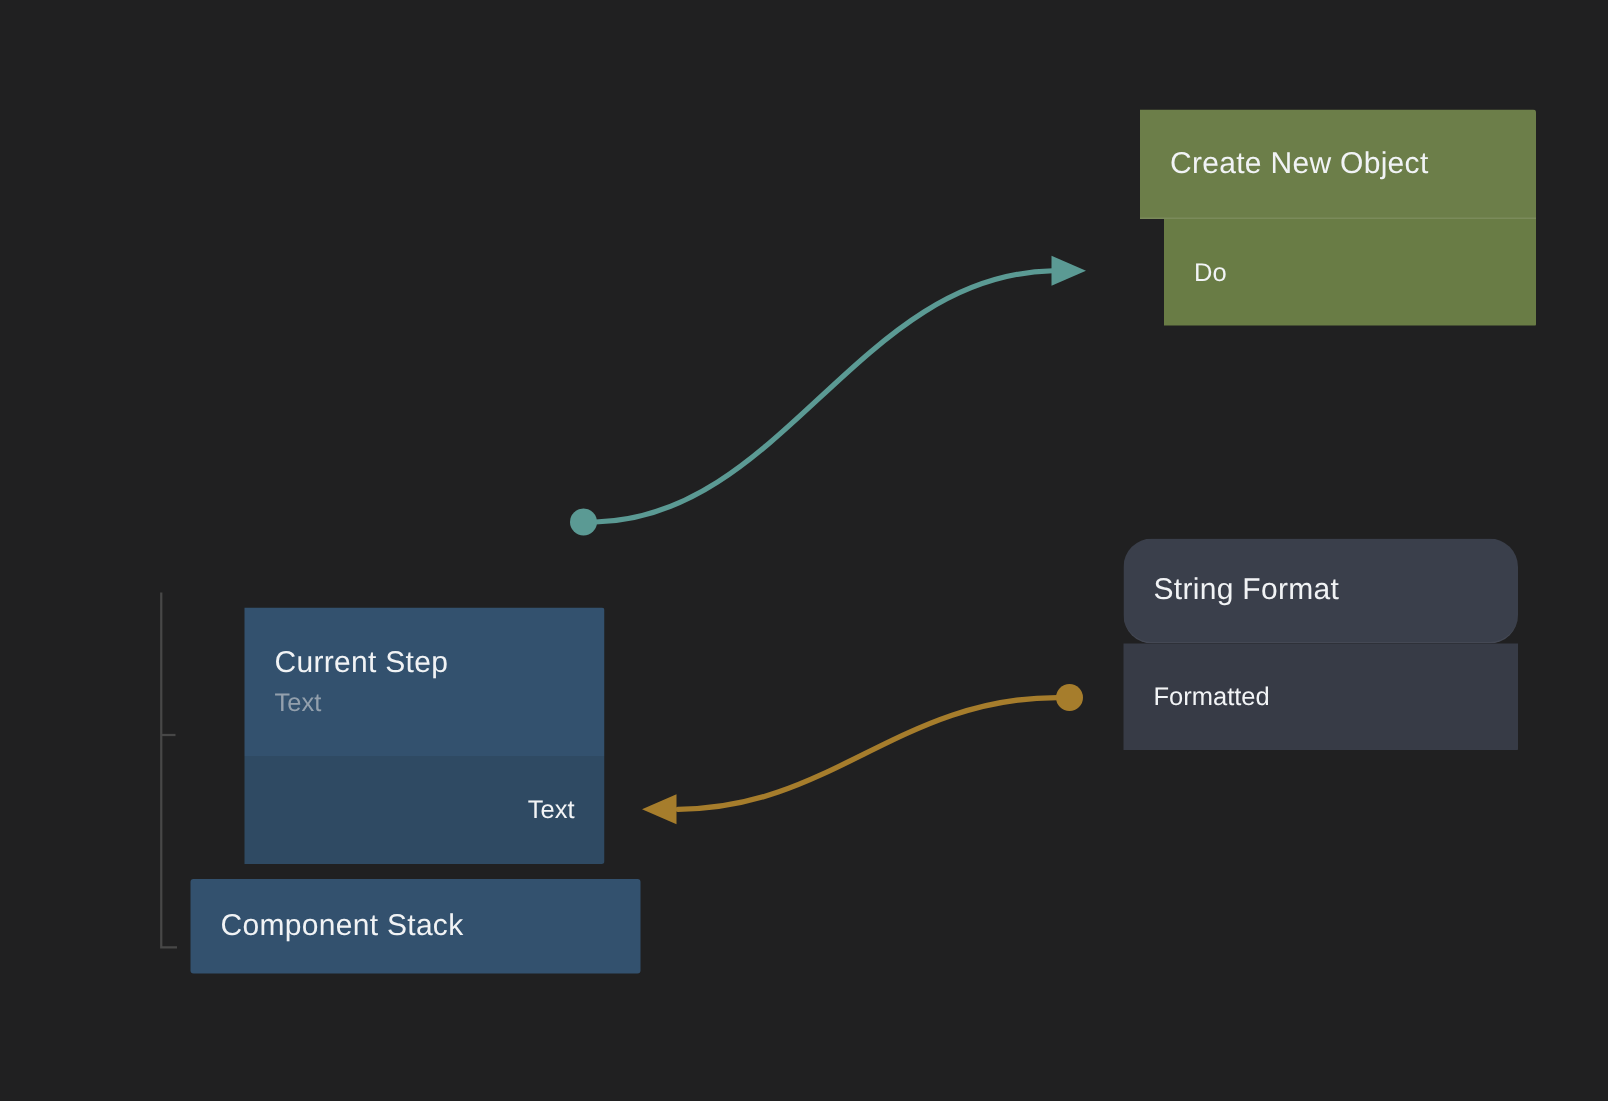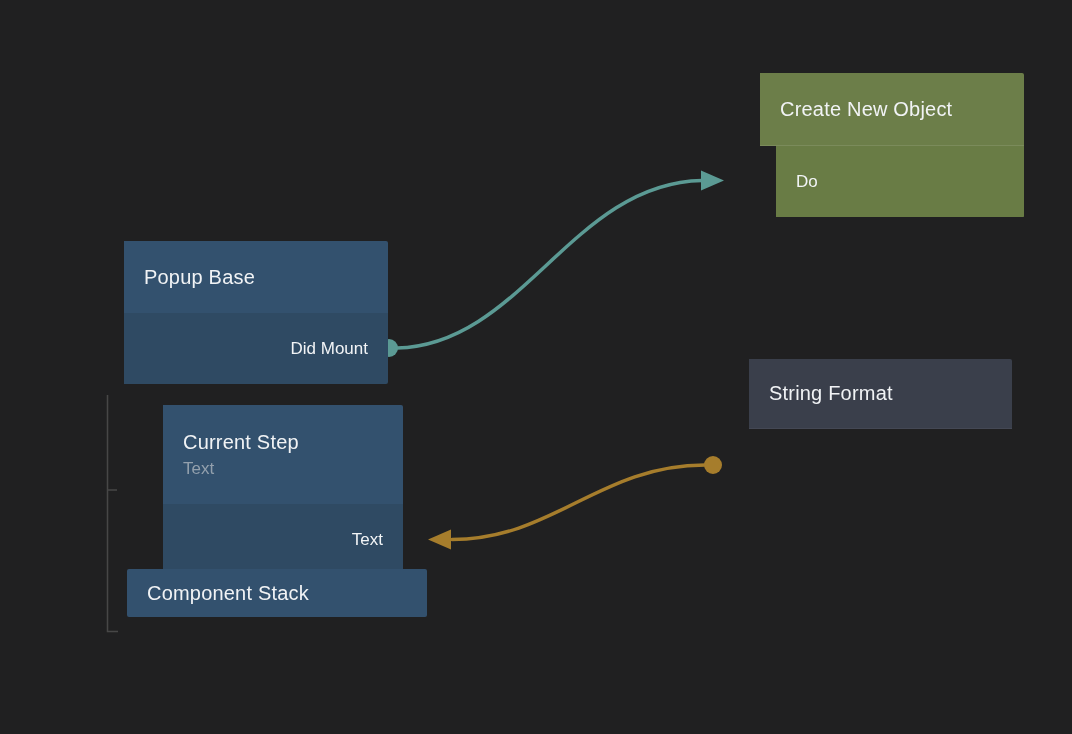--- a/index.html
+++ b/index.html
@@ -14,21 +14,21 @@
   .hd{display:flex;flex-direction:column;justify-content:center;padding:0 20px;box-sizing:border-box;}
   .title{font-size:20px;color:#f1f3f5;letter-spacing:.2px;line-height:23px;}
   .subtitle{font-size:17px;color:#93a0ad;line-height:20px;margin-top:5px;}
   .row{display:flex;align-items:center;padding:0 20px;box-sizing:border-box;}
   .row.out{justify-content:flex-end;}
   .plabel{font-size:17px;color:#f2f4f6;}
   .blue  .hd{background:#33516e;}
   .blue  .row{background:#2f4a63;}
   .green .hd{background:#6c7e49;border-bottom:1px solid rgba(255,255,255,.10);}
   .green .row{background:#697c45;margin-left:16px;}
-  .slate .hd{background:#3a3f4b;border-bottom:1px solid rgba(255,255,255,.05);}
+  .slate .hd{background:#3a3f4b;border-bottom:1px solid rgba(255,255,255,.05);border-radius:19px;}
   .slate .row{background:#373b46;}
   .single{background:#33516e;display:flex;align-items:center;padding:0 20px;box-sizing:border-box;}
 </style>
 </head>
 <body>
 
 <div class="canvas">
 
   <svg class="wires" width="1072" height="734">
 
@@ -46,42 +46,37 @@
 
   <div class="node green" style="left:724px;top:73px;width:300px;height:145px">
     <div class="hd" style="height:73px">
       <span class="title">Create New Object</span>
     </div>
     <div class="row" style="height:71px">
       <span class="plabel">Do</span>
     </div>
   </div>
 
-  <div class="node blue" style="left:88px;top:241px;width:300px;height:143px">
-    <div class="hd" style="height:72px">
-      <span class="title">Popup Base</span>
-    </div>
-    <div class="row out" style="height:71px">
-      <span class="plabel">Did Mount</span>
-    </div>
-  </div>
 
   <div class="node slate" style="left:713px;top:359px;width:299px;height:142px">
     <div class="hd" style="height:70px">
       <span class="title">String Format</span>
+    </div>
+    <div class="row" style="height:71px">
+      <span class="plabel">Formatted</span>
     </div>
   </div>
 
   <div class="node blue" style="left:127px;top:405px;width:276px;height:171px">
     <div class="hd" style="height:99px">
       <span class="title">Current Step</span>
       <span class="subtitle">Text</span>
     </div>
     <div class="row out" style="height:72px">
       <span class="plabel">Text</span>
     </div>
   </div>
 
-  <div class="node single" style="left:127px;top:569px;width:300px;height:48px">
+  <div class="node single" style="left:127px;top:586px;width:300px;height:63px">
     <span class="title">Component Stack</span>
   </div>
 
 </div>
 
 </body></html>

